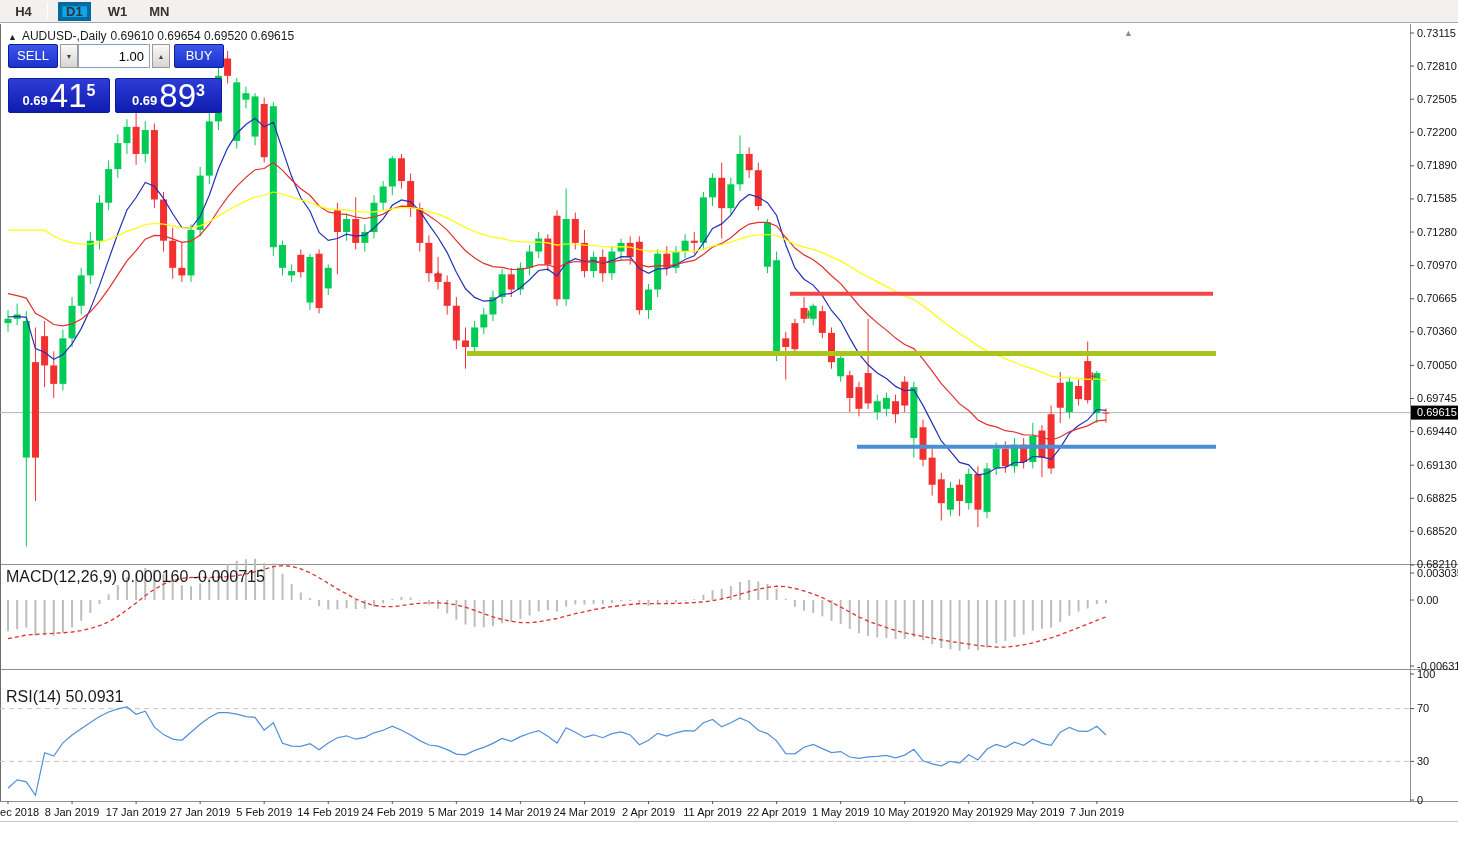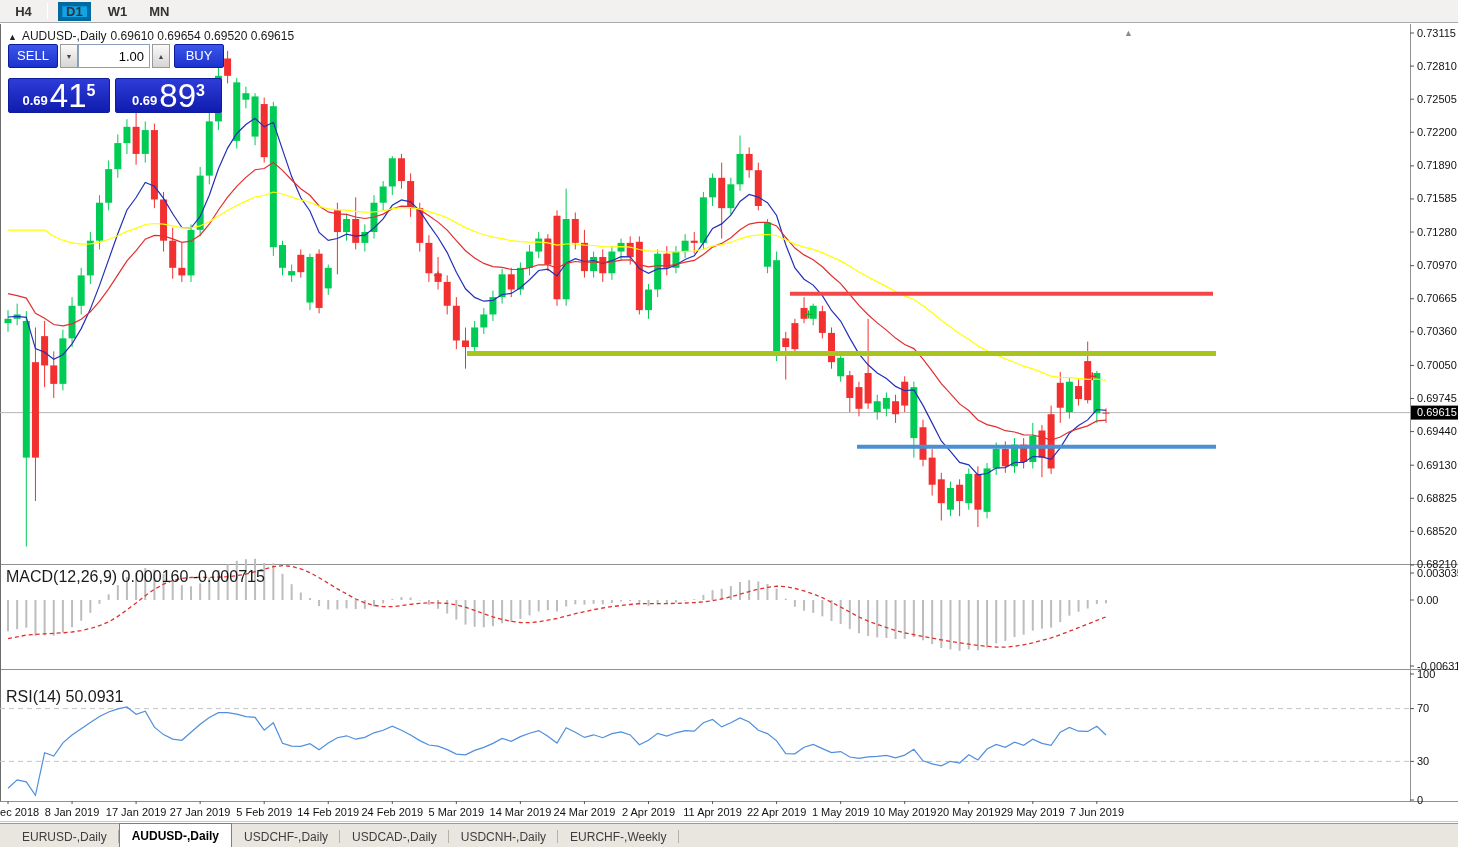--- a/index.html
+++ b/index.html
@@ -568,21 +568,13 @@
           <span class="pb-big">89</span>
           <span class="pb-sup">3</span>
         </div>
       </div>
     </div>
 
     <div class="pane-label" style="top:544px">MACD(12,26,9) 0.000160 -0.000715</div>
     <div class="pane-label" style="top:664px">RSI(14) 50.0931</div>
   </div>
 
-  <div class="tabbar">
-      <div class="tab">EURUSD-,Daily<span class="sep"></span></div>
-      <div class="tab active">AUDUSD-,Daily</div>
-      <div class="tab">USDCHF-,Daily<span class="sep"></span></div>
-      <div class="tab">USDCAD-,Daily<span class="sep"></span></div>
-      <div class="tab">USDCNH-,Daily<span class="sep"></span></div>
-      <div class="tab">EURCHF-,Weekly<span class="sep"></span></div>
-    </div>
 </div>
 
 </body></html>

